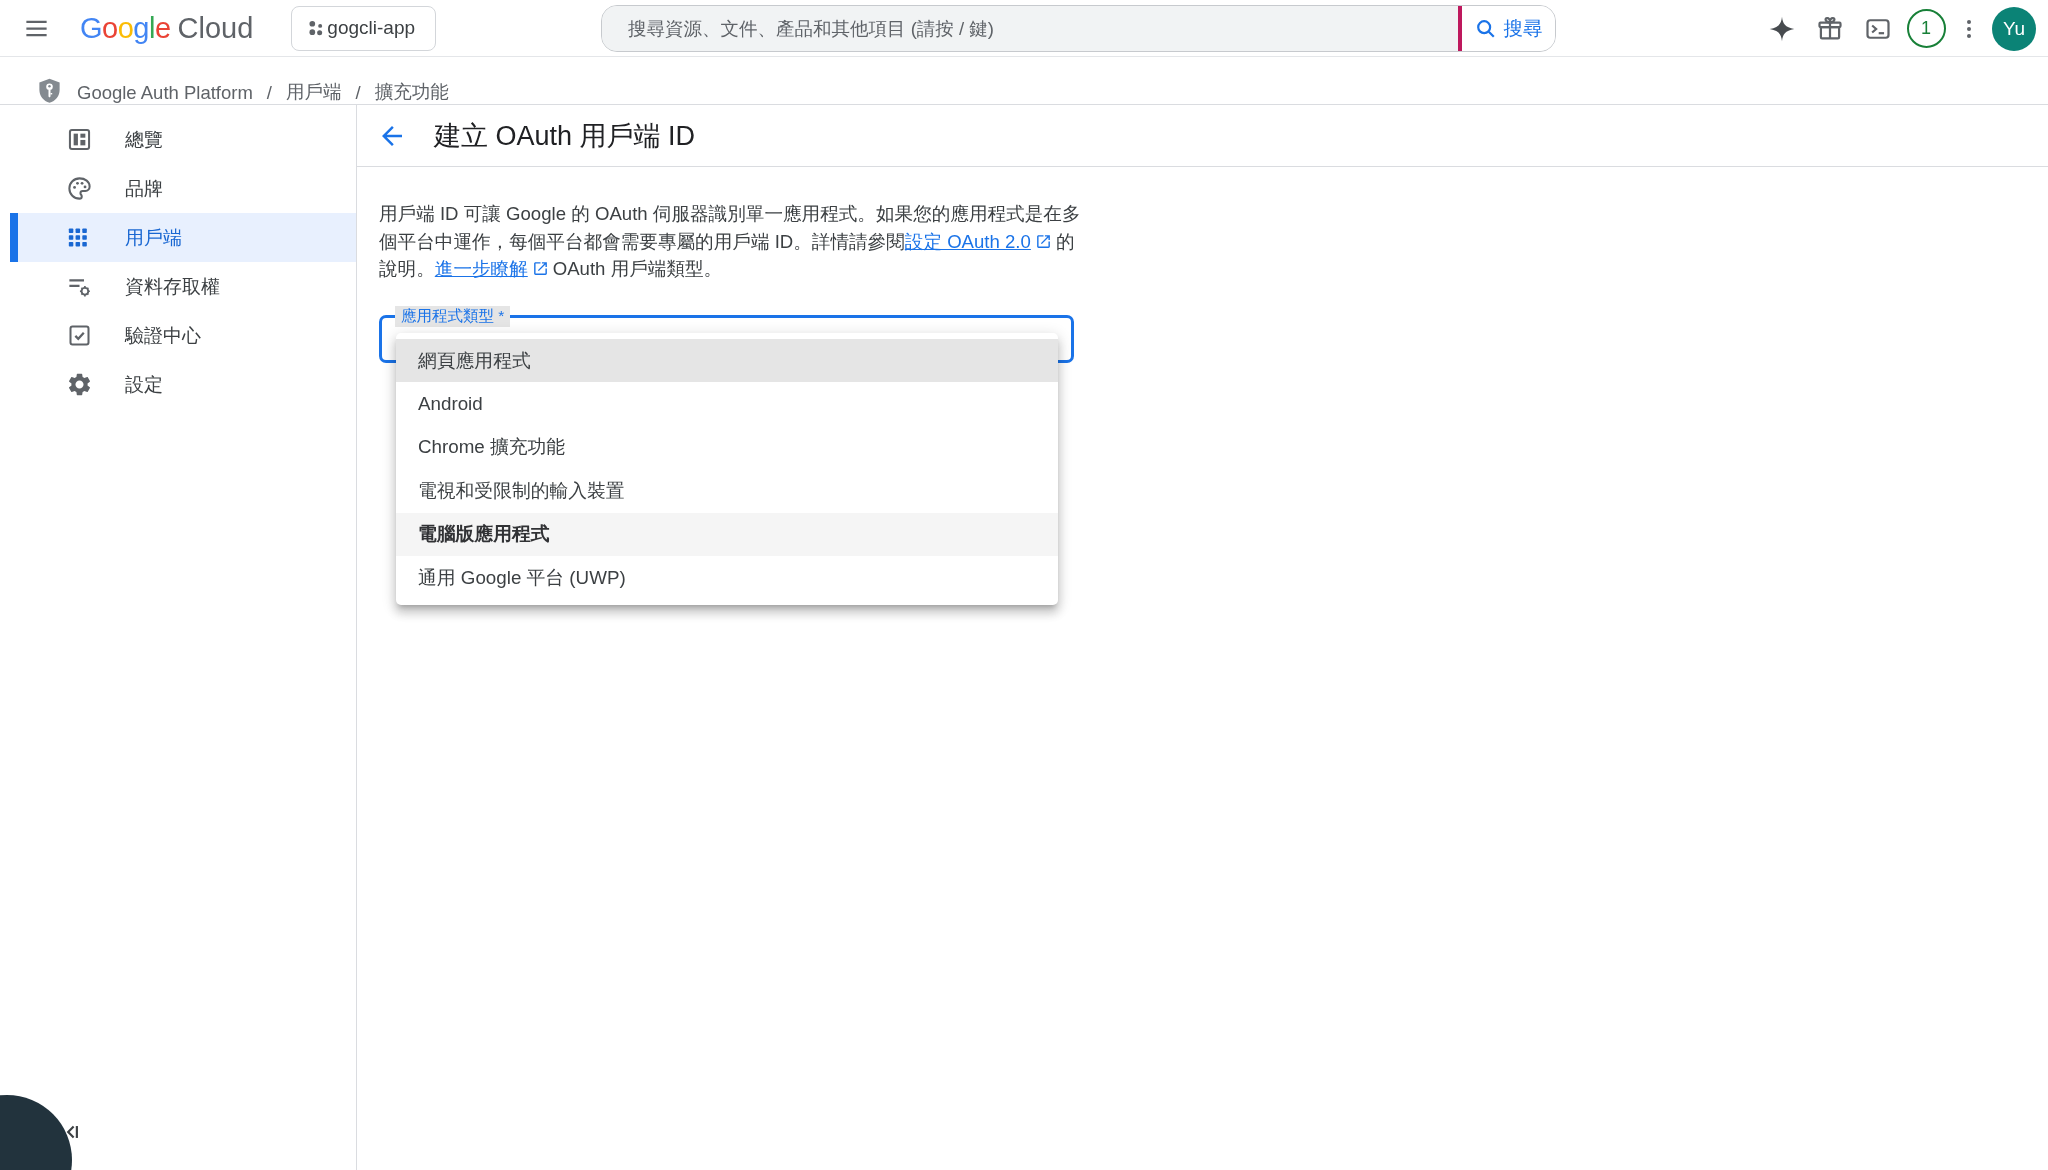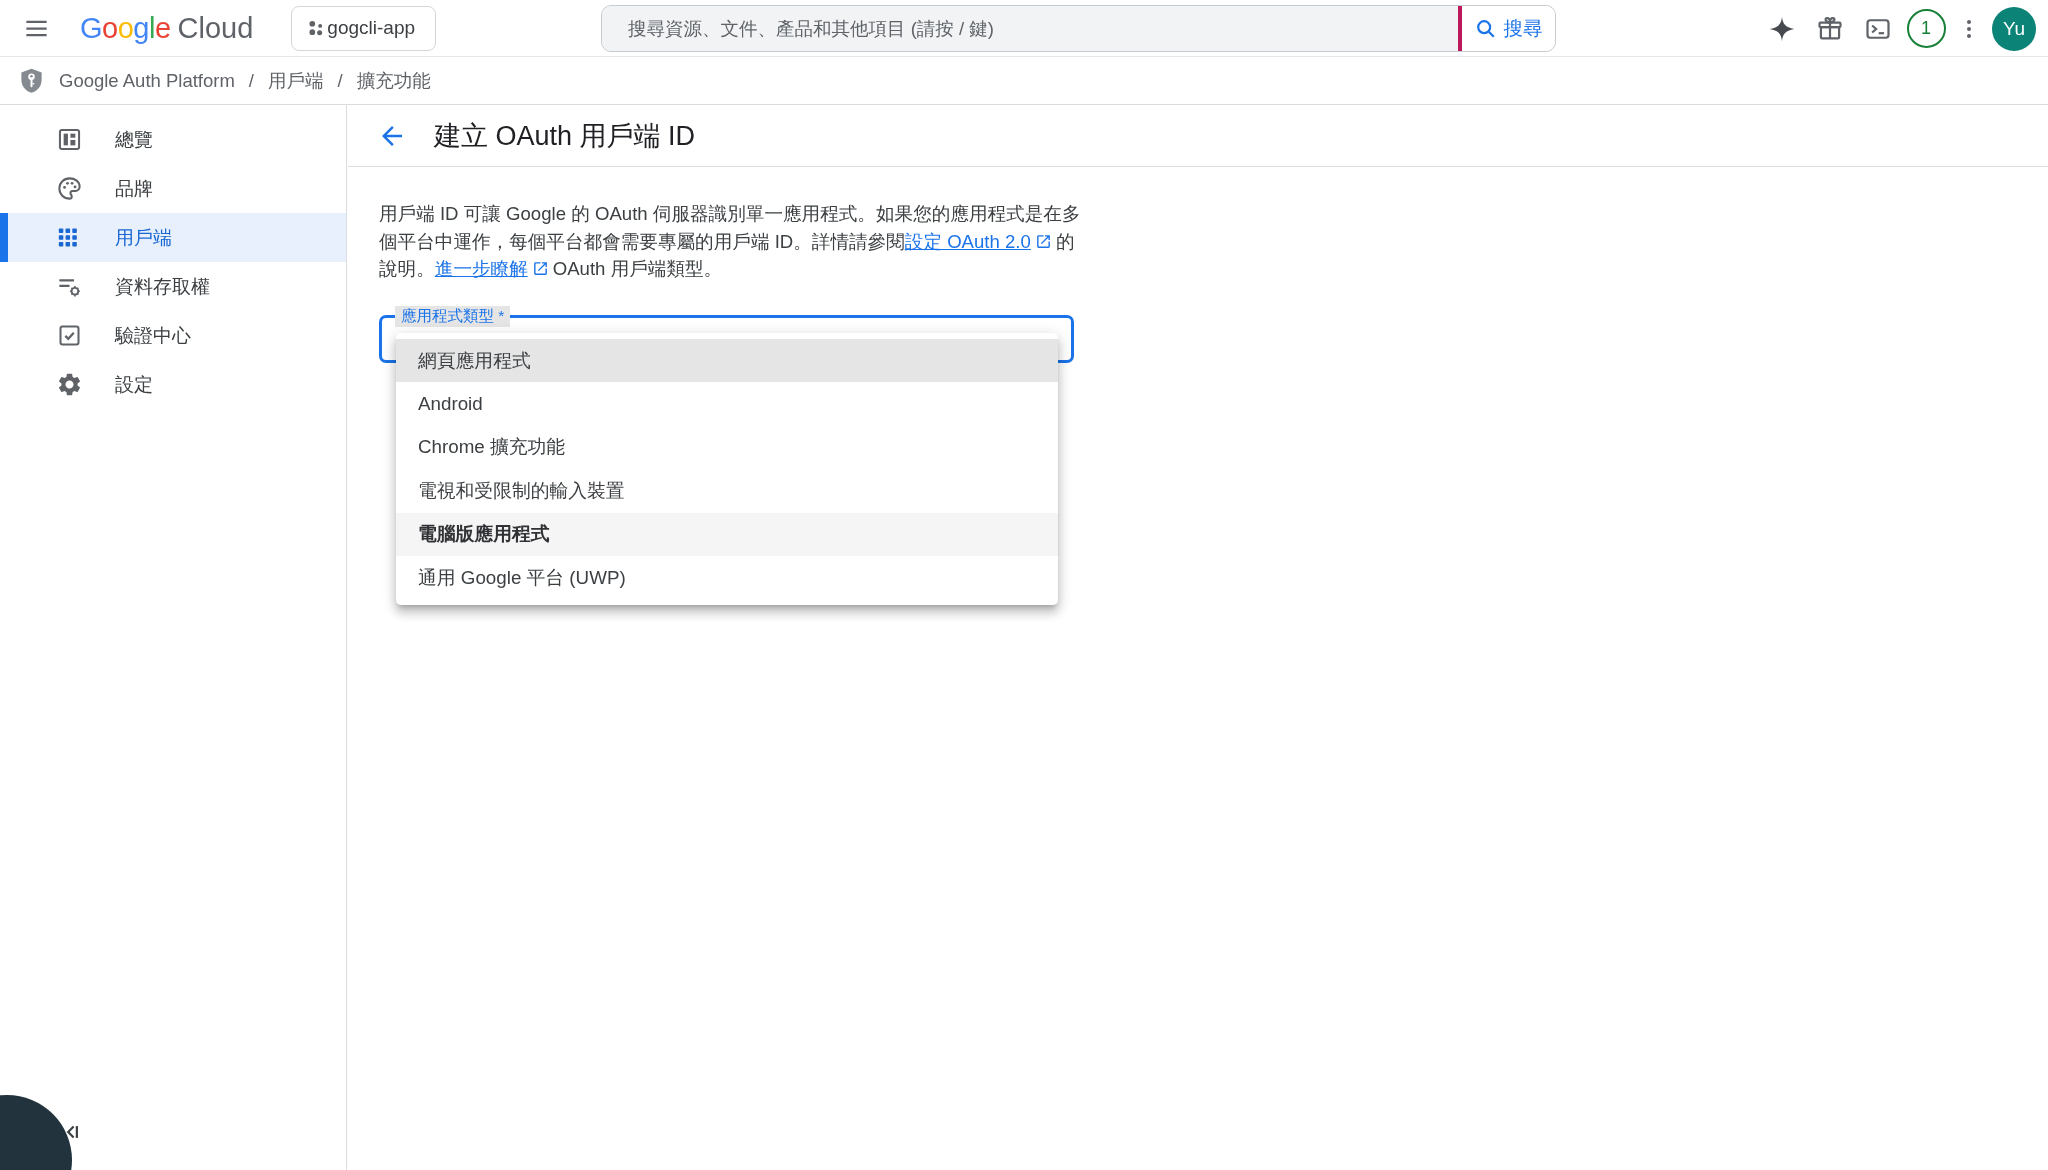--- a/index.html
+++ b/index.html
@@ -28,21 +28,21 @@
 
   .project-btn {
     margin-left:38px; height:45px; padding:0 20px 0 14px;
     border:1px solid #d3d6da; border-radius:8px; background:#fff;
     display:flex; align-items:center; gap:0; cursor:pointer;
   }
   .project-btn span { font-size:19px; color:#3c4043; }
 
   .searchbox {
     position:absolute; left:601px; top:5px; width:955px; height:47px;
-    border:1px solid #c7cace; border-radius:10px; display:flex; overflow:hidden; background:#f1f3f4;
+    border:1px solid #c7cace; border-radius:16px; display:flex; overflow:hidden; background:#f1f3f4;
   }
   .searchbox input {
     flex:1; border:none; outline:none; background:#f1f3f4;
     font-family:"Liberation Sans", sans-serif; font-size:18.5px; color:#202124; padding:0 26px;
   }
   .searchbox input::placeholder { color:#5f6368; opacity:1; }
   .search-btn {
     width:97px; background:#fff; border:none; border-left:4px solid #be185d;
     display:flex; align-items:center; justify-content:center; gap:7px; cursor:pointer;
   }
@@ -64,28 +64,28 @@
   .avatar {
     width:44px; height:44px; border-radius:50%; background:#0b8376; color:#fff;
     font-size:19px; display:flex; align-items:center; justify-content:center;
     margin:0 8px 0 4px; cursor:pointer;
   }
 
   
   .crumbbar {
     position:absolute; left:0; top:57px; width:2048px; height:48px;
     background:#fff; border-bottom:1px solid #dadce0;
-    display:flex; align-items:center; padding-left:18px; z-index:20;
+    display:flex; align-items:flex-end; padding-left:36px; z-index:20;
   }
   .crumbbar .crumb-txt { font-size:18.5px; color:#5f6368; margin-left:14px; cursor:pointer; }
   .crumbbar .crumb-sep { font-size:18.5px; color:#5f6368; margin-left:14px; }
 
   
   .sidebar {
-    position:absolute; left:0; top:105px; width:347px; height:1065px;
+    position:absolute; left:10px; top:105px; width:347px; height:1065px;
     background:#fff; border-right:1px solid #dadce0; padding-top:10px; z-index:10;
   }
   .side-item {
     position:relative; height:49px; display:flex; align-items:center; cursor:pointer;
   }
   .side-item .s-icon { position:absolute; left:56px; width:27px; height:27px; color:#5f6368; }
   .side-item .s-label { position:absolute; left:115px; font-size:19px; color:#3c4043; }
   .side-item.selected { background:#e8f0fe; }
   .side-item.selected::before {
     content:""; position:absolute; left:0; top:0; bottom:0; width:8px; background:#1a73e8;

